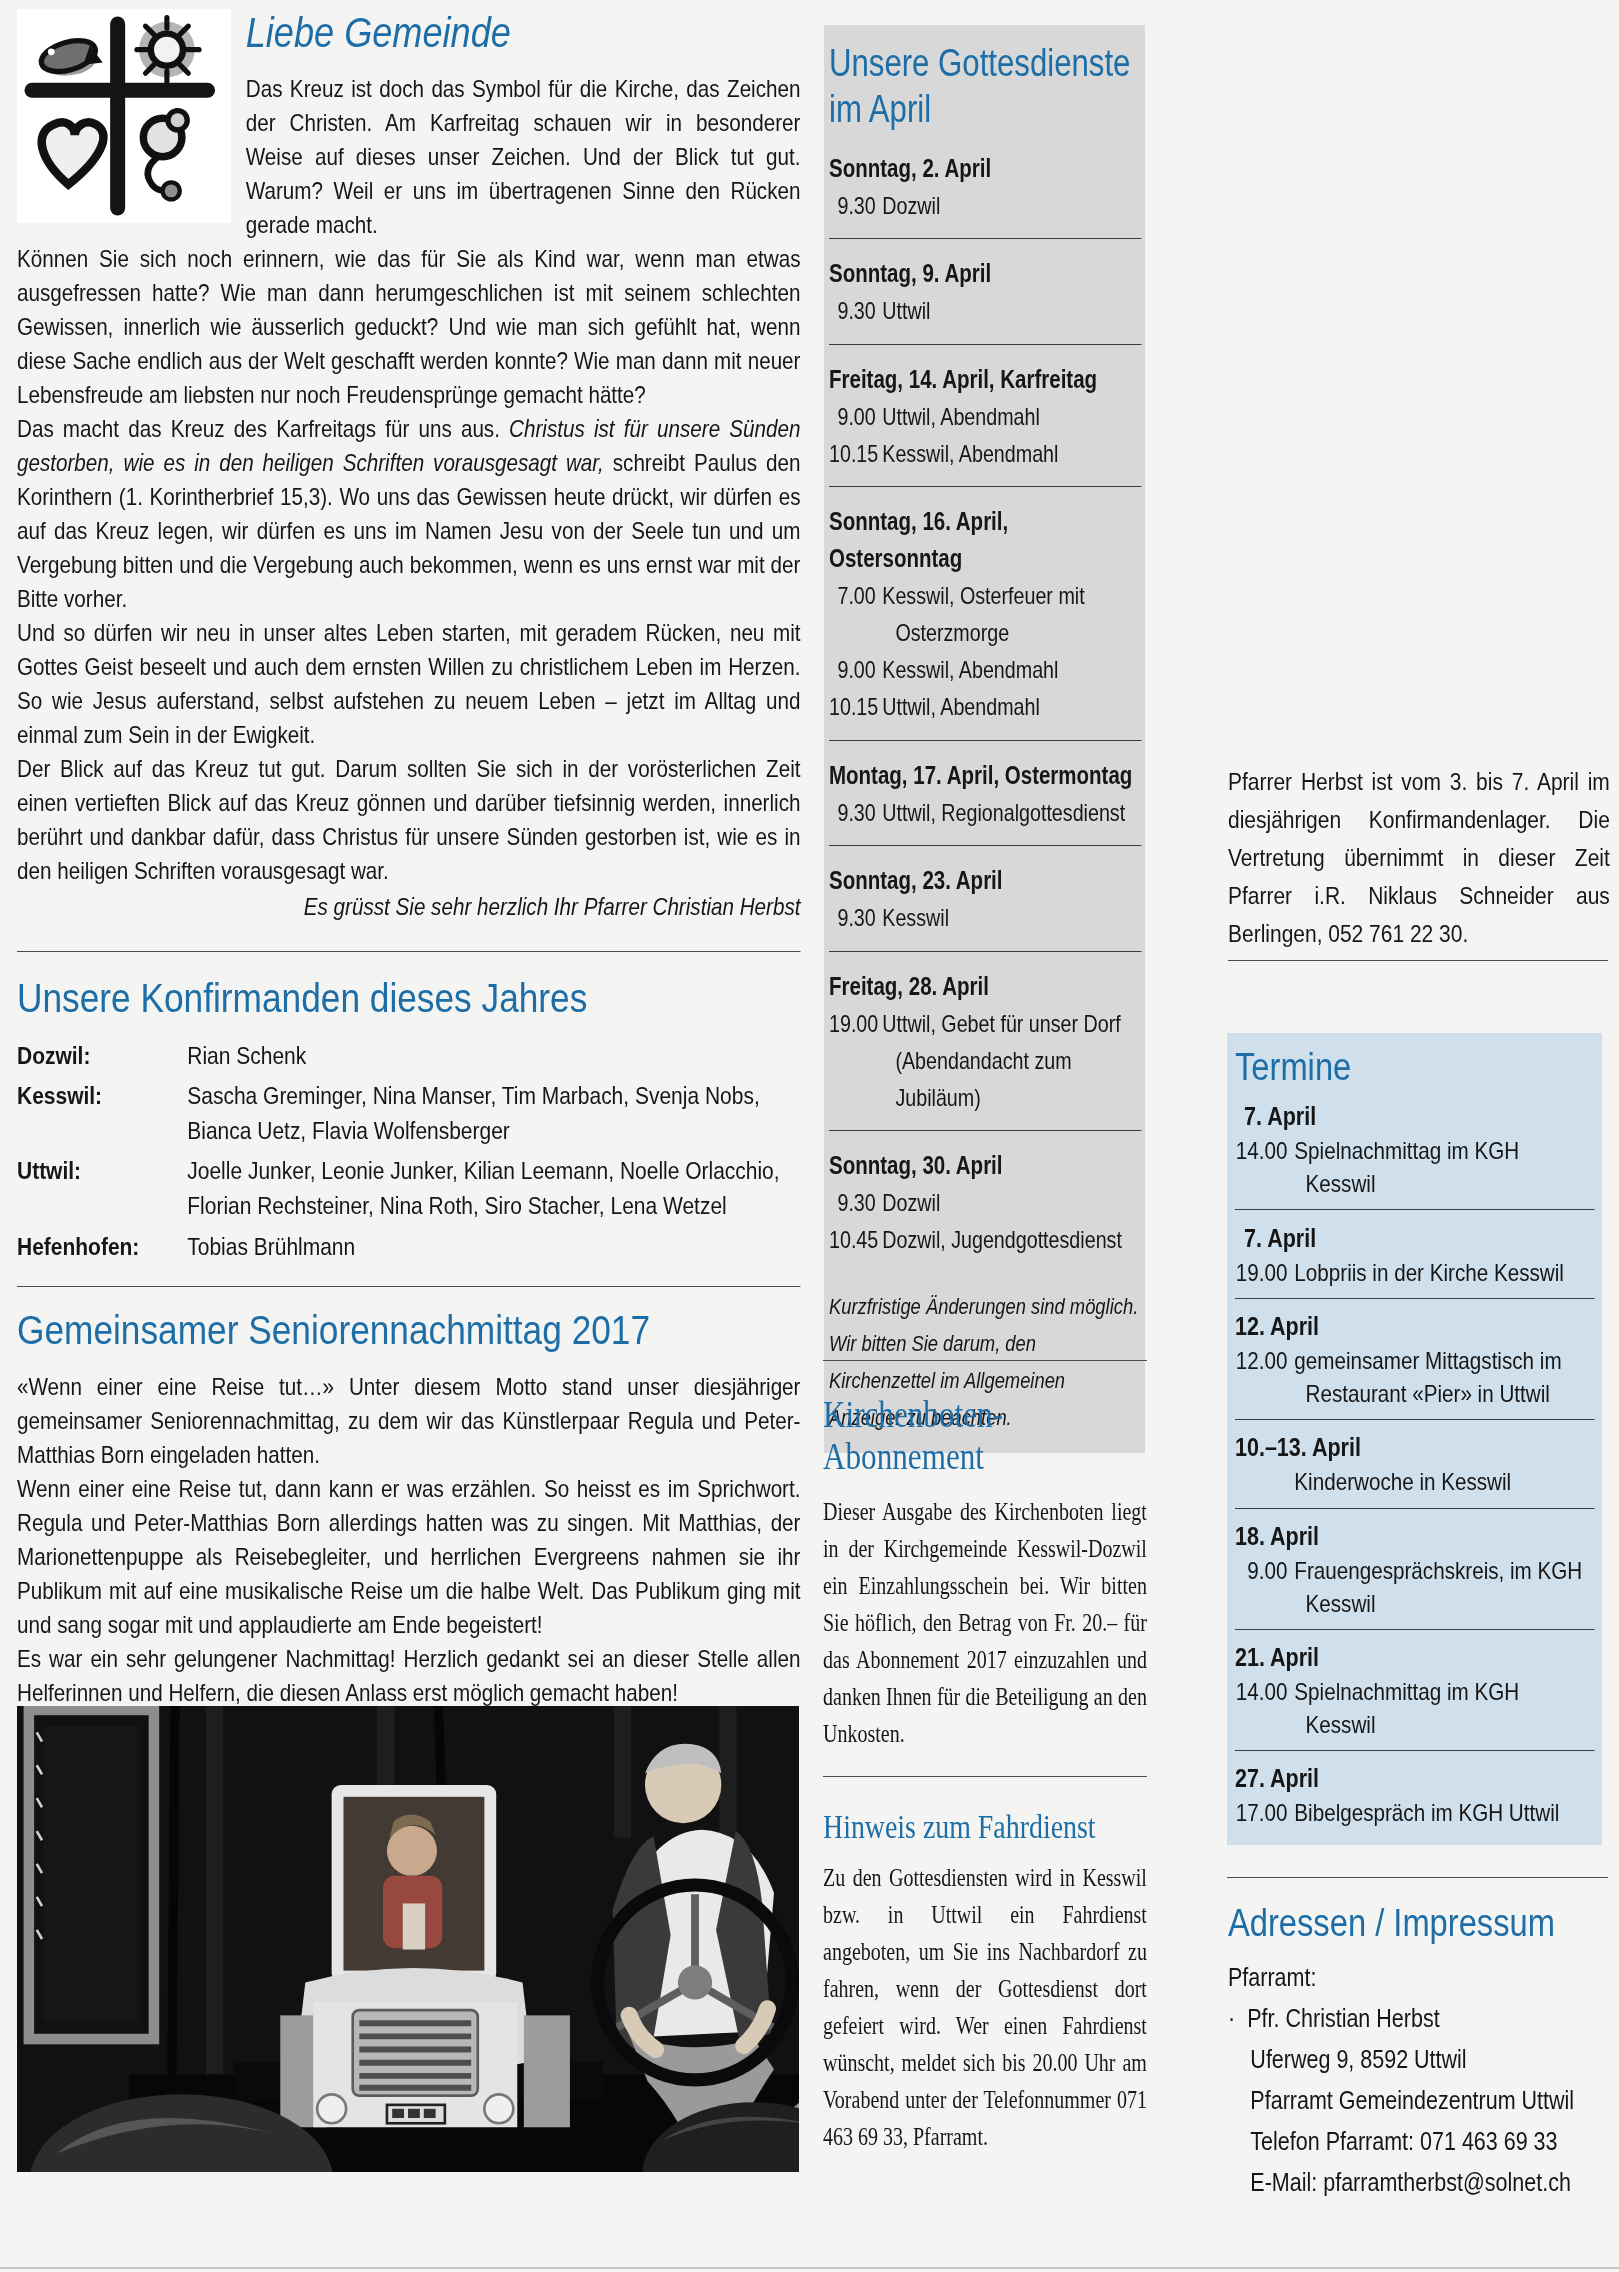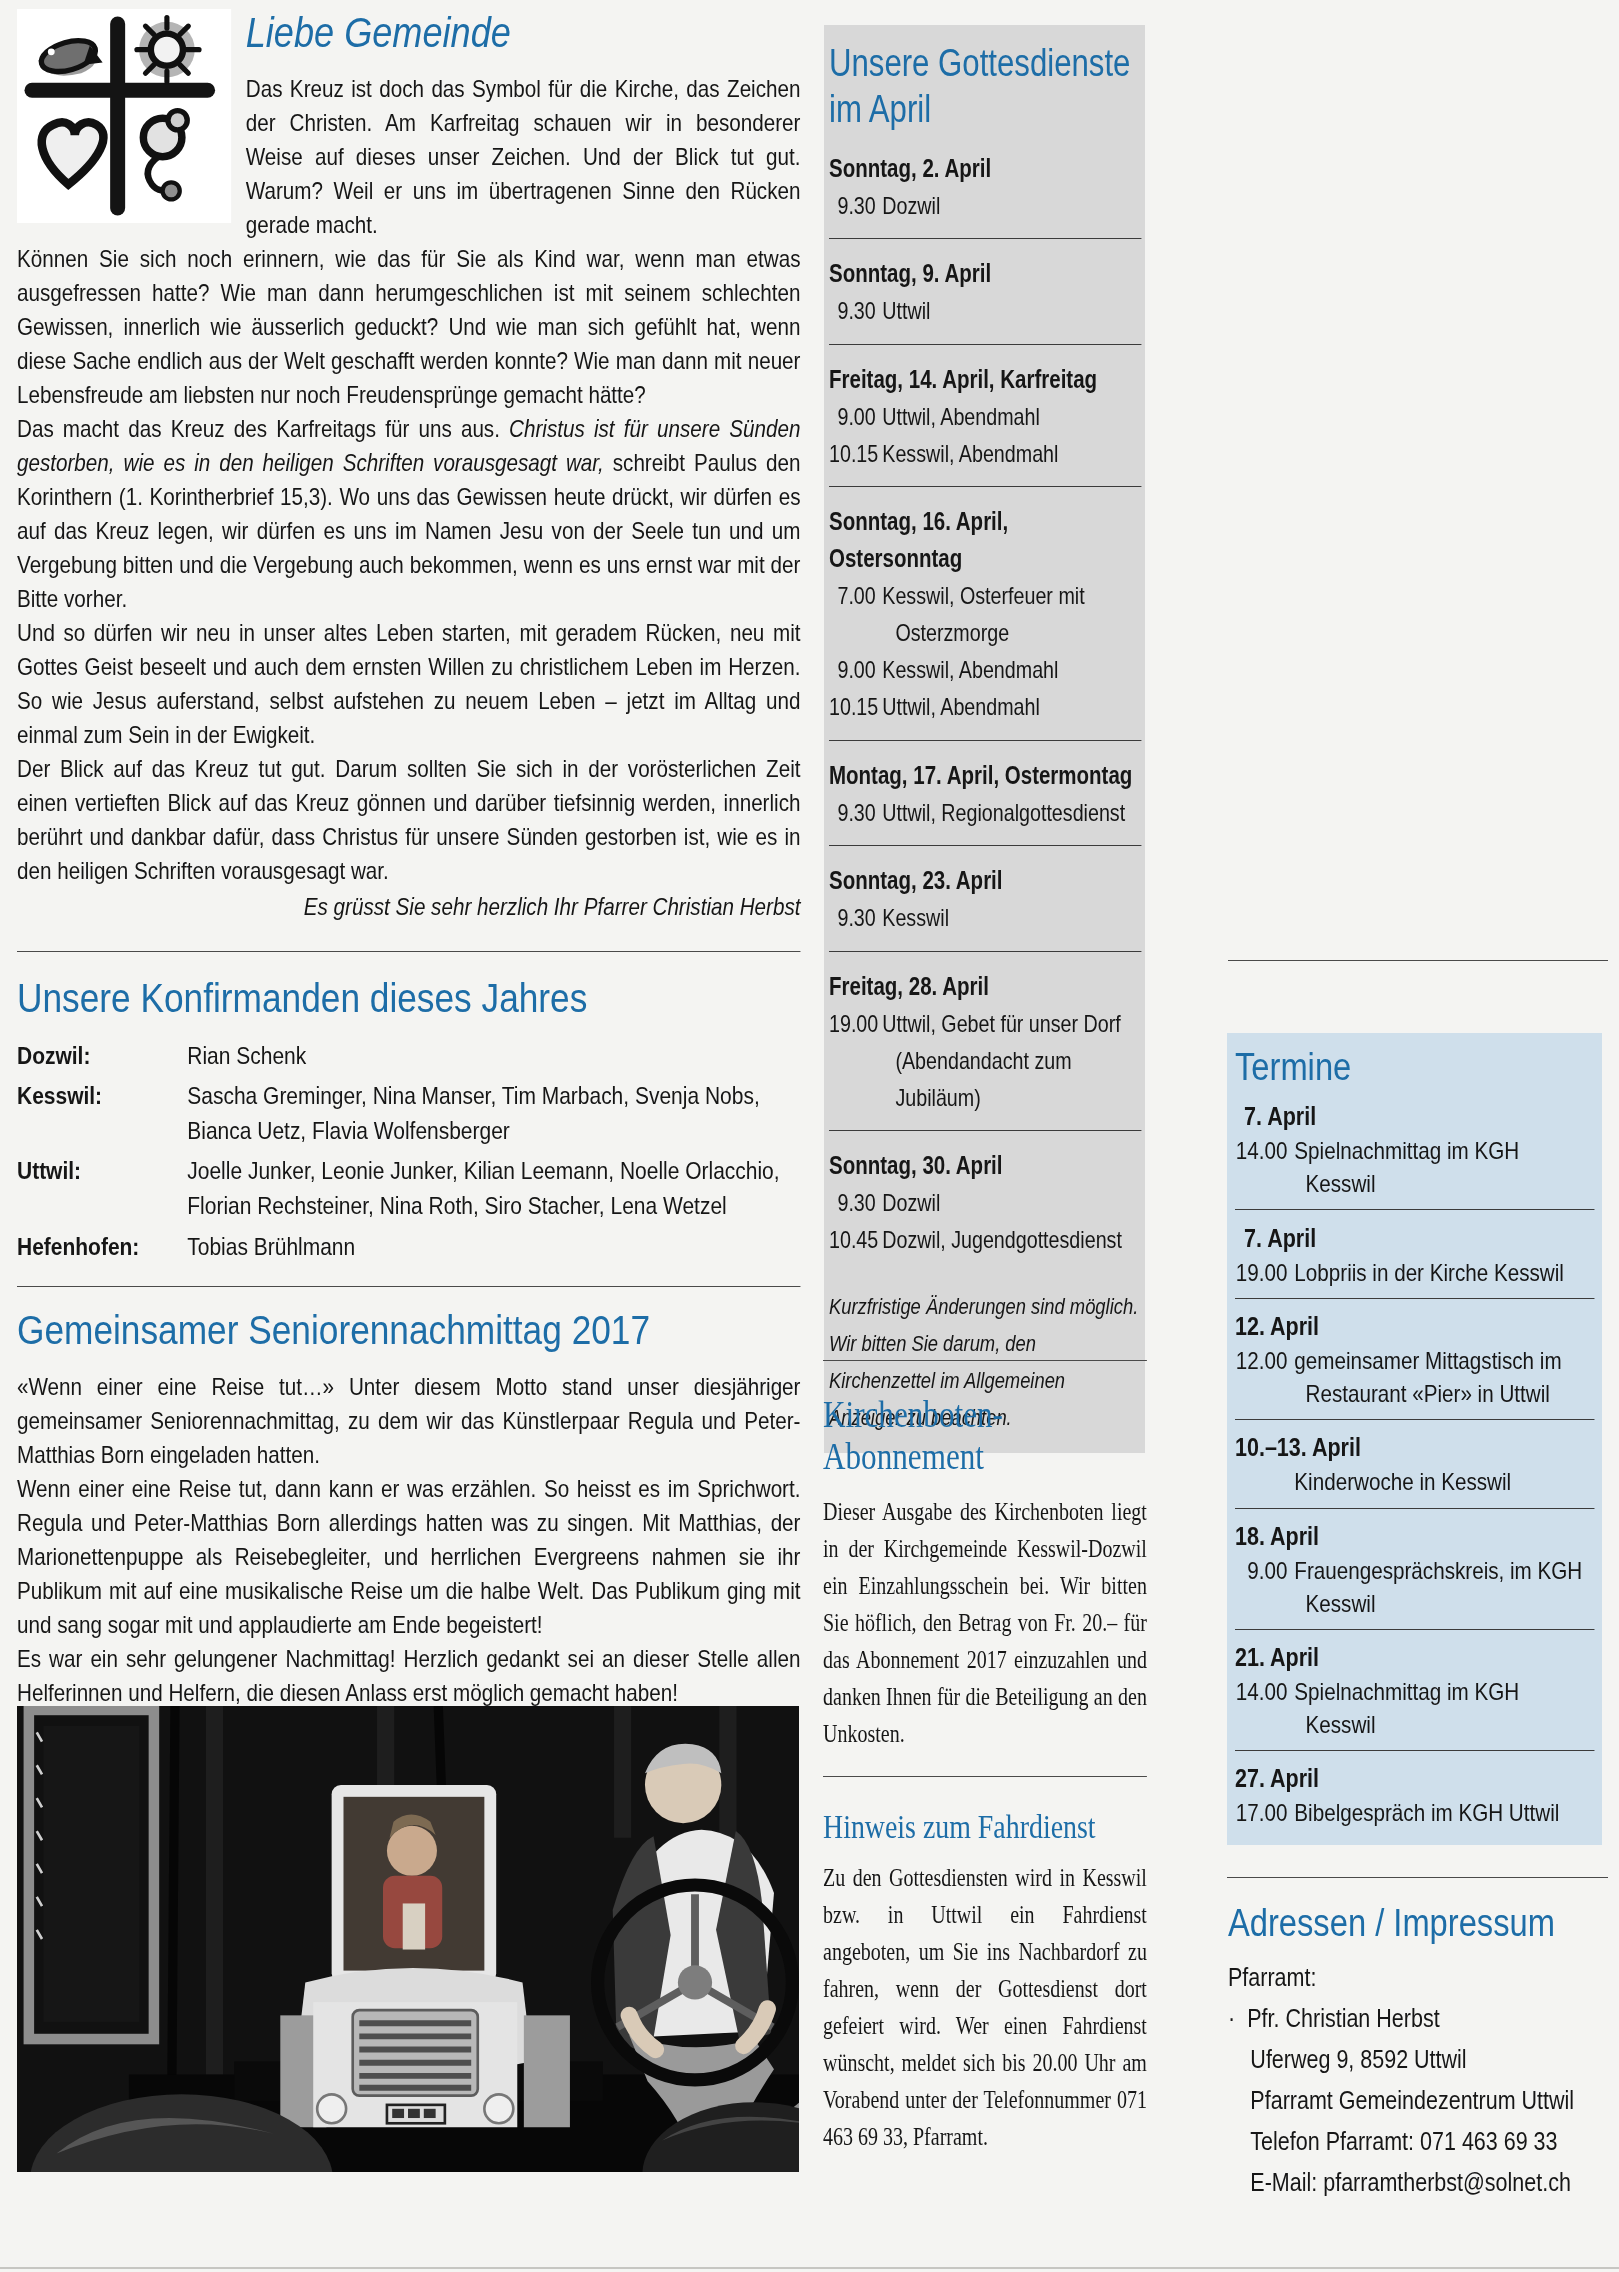--- a/index.html
+++ b/index.html
@@ -342,20 +342,25 @@
     <div class="cx82 w-mid">
       <hr class="rule-m">
       <h2 class="h-mid"><span>Kirchenboten-</span><br><span>Abonnement</span></h2>
       <p class="mid-p just">Dieser Ausgabe des Kirchenboten liegt in der Kirchgemeinde Kesswil-Dozwil ein Einzahlungsschein bei. Wir bitten Sie höflich, den Betrag von Fr. 20.– für das Abonnement 2017 einzuzahlen und danken Ihnen für die Beteiligung an den Unkosten.</p>
       <hr class="rule-m2">
       <h2 class="h-mid-s">Hinweis zum Fahrdienst</h2>
       <p class="mid-p just">Zu den Gottesdiensten wird in Kesswil bzw. in Uttwil ein Fahrdienst angeboten, um Sie ins Nachbardorf zu fahren, wenn der Gottesdienst dort gefeiert wird. Wer einen Fahrdienst wünscht, meldet sich bis 20.00 Uhr am Vorabend unter der Telefonnummer 071 463 69 33, Pfarramt.</p>
     </div>
   </div>
 
+  <div class="vertretung">
+    <div class="cx86 w-v">
+      <p class="just">Pfarrer Herbst ist vom 3. bis 7. April im diesjährigen Konfirmandenlager. Die Vertretung übernimmt in dieser Zeit Pfarrer i.R. Niklaus Schneider aus Berlingen, 052 761 22 30.</p>
+    </div>
+  </div>
 
   <hr class="rule-r1">
 
   <div class="termine">
     <div class="cx86 w-t">
       <h2 class="h-t">Termine</h2>
 
       <div>
         <div class="tm-date ind">7. April</div>
         <div class="tm-row">

